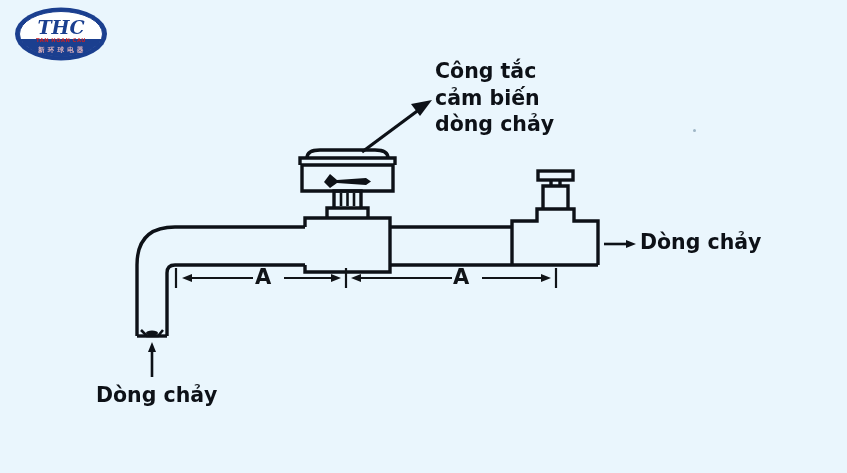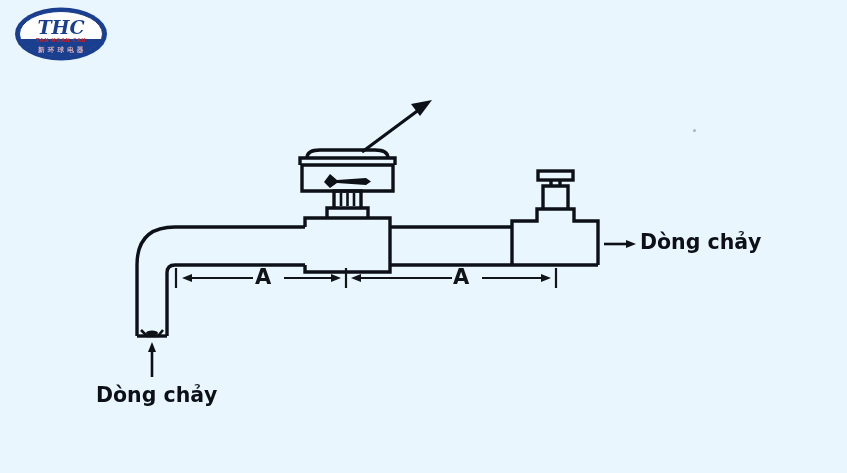--- a/index.html
+++ b/index.html
@@ -211,20 +211,25 @@
     </g>
     <g fill="#111418">
       <path d="M 182 278 L 192 274 L 192 282 Z"></path>
       <path d="M 341 278 L 331 274 L 331 282 Z"></path>
       <path d="M 351 278 L 361 274 L 361 282 Z"></path>
       <path d="M 551 278 L 541 274 L 541 282 Z"></path>
     </g>
 
   </svg>
 
+  <div class="lbl" id="switch-label">
+    <div>Công tắc</div>
+    <div>cảm biến</div>
+    <div>dòng chảy</div>
+  </div>
 
   <div class="lbl" id="flow-label-right">Dòng chảy</div>
 
   <div class="lbl" id="flow-label-bottom">Dòng chảy</div>
 
   <div class="dim-letter" id="dim-a-1">A</div>
   <div class="dim-letter" id="dim-a-2">A</div>
 
 </div>
 

